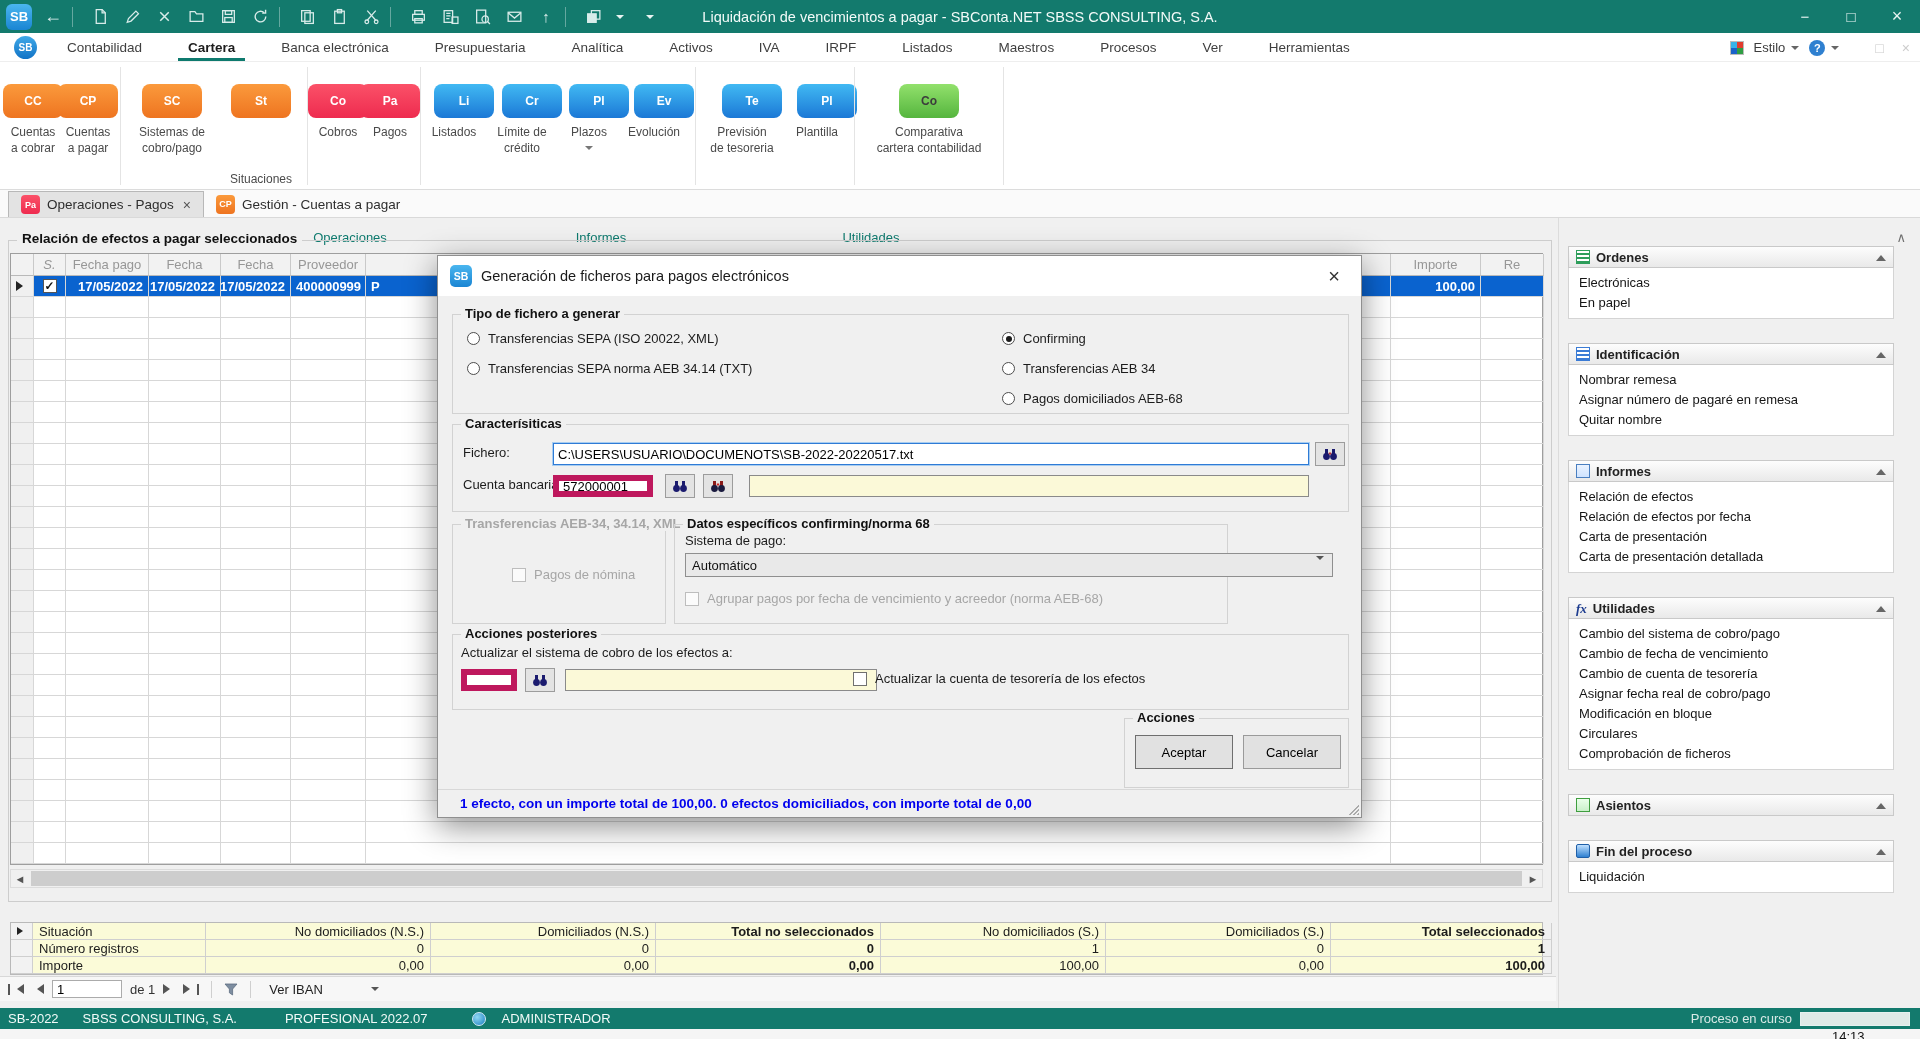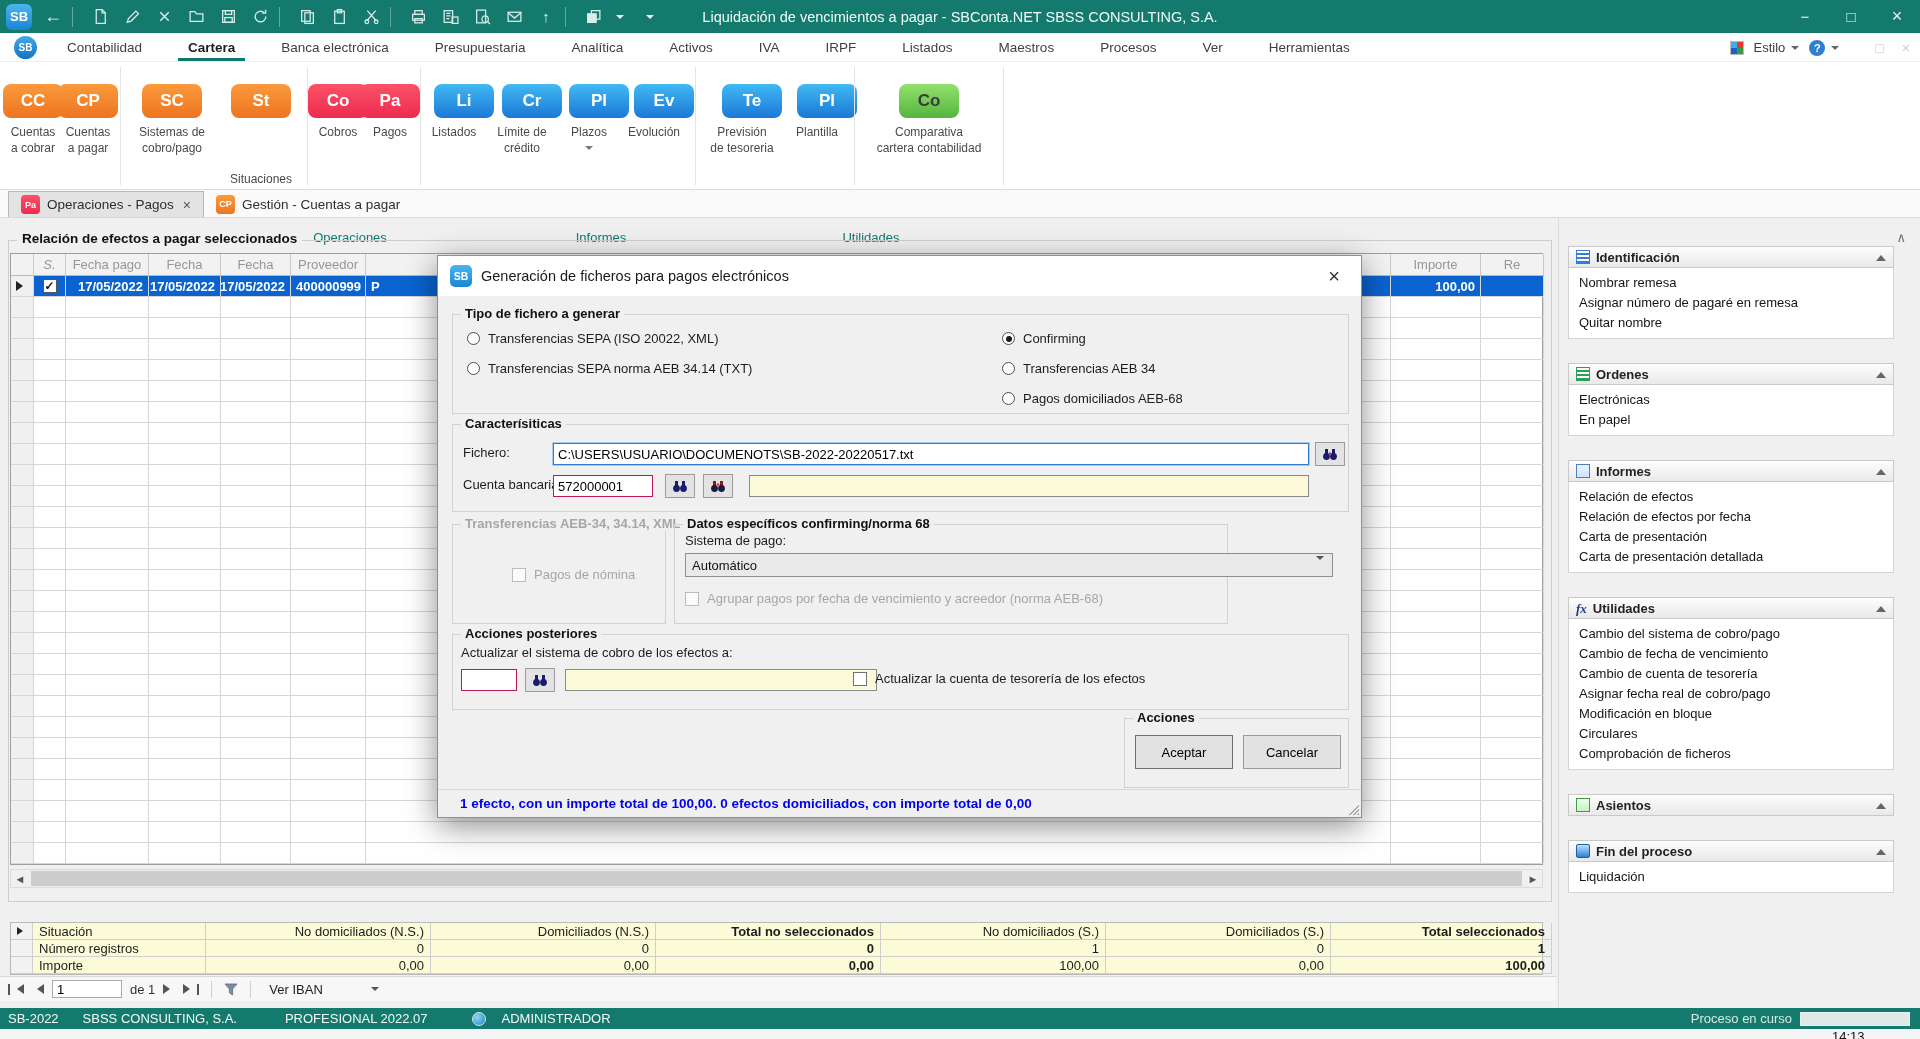--- a/index.html
+++ b/index.html
@@ -24,21 +24,21 @@
   .menu-tab.active { font-weight:bold; color:#1d1d1d; border-bottom:3px solid #0e7a6e; padding-top:3px; }
   .tabrow-right { position:absolute; right:10px; top:0; height:29px; display:flex; align-items:center; gap:10px; color:#3c3c3c; font-size:13px; }
   .palette { width:14px; height:14px; background:conic-gradient(#e23c2e 0 25%, #2f9e44 25% 50%, #1a62c9 50% 75%, #37b3e8 75%); border:1px solid #bbb; }
   .help-circle { width:16px; height:16px; border-radius:50%; background:#2f80d0; color:#fff; font-size:11px; font-weight:bold; display:flex; align-items:center; justify-content:center; }
   .mdi-dis { color:#cccccc; font-size:14px; }
 
   
   .ribbon { position:absolute; left:0; top:62px; width:1920px; height:128px; background:#ffffff; border-bottom:1px solid #dcdcdc; }
   .rb-items { position:absolute; left:6px; top:0; height:128px; display:flex; align-items:flex-start; }
   .rb-item { display:flex; flex-direction:column; align-items:center; padding-top:22px; }
-  .tile { width:60px; height:34px; border-radius:8px; display:flex; align-items:center; justify-content:center; color:#fff; font-weight:bold; font-size:17px; }
+  .tile { width:60px; height:34px; border-radius:8px; display:flex; align-items:center; justify-content:center; color:#fff; font-weight:bold; font-size:12px; }
   .tile.orange { background:linear-gradient(#fb9a3c,#ee7420); }
   .tile.pink   { background:linear-gradient(#fb5168,#ee2b4f); }
   .tile.blue   { background:linear-gradient(#41b9f3,#1b78d6);margin-left:20px; }
   .tile.green  { background:linear-gradient(#92e16c,#55b53e); color:#3c3c3c; }
   .rb-lbl { font-size:12px; color:#4a4a4a; line-height:16px; margin-top:6px; text-align:center; white-space:nowrap; }
   .rb-sep { width:1px; height:118px; background:#e4e4e4; margin:5px 4px 0 4px; align-self:flex-start; }
   .rb-grouplbl { position:absolute; top:168px; font-size:13px; color:#0e7a6e; text-align:center; }
   .rb-collapse { position:absolute; right:14px; top:168px; color:#707070; font-size:13px; }
 
   
@@ -123,21 +123,21 @@
   .gbox { position:absolute; border:1px solid #d2d2d2; }
   .gbox .cap { position:absolute; left:8px; top:-9px; background:#f0f0f0; padding:0 4px; font-size:13px; font-weight:bold; color:#111; white-space:nowrap; }
   .gbox .cap.dis { color:#a6a6a6; }
   .radio { width:13px; height:13px; border:1px solid #4d4d4d; border-radius:50%; background:#fff; position:relative; flex:none; }
   .radio.sel::after { content:""; position:absolute; inset:2.5px; background:#1c1c1c; border-radius:50%; }
   .optline { position:absolute; display:flex; align-items:center; gap:8px; font-size:13px; color:#1c1c1c; white-space:nowrap; }
   .cbx { width:14px; height:14px; border:1px solid #707070; background:#fff; flex:none; }
   .cbx.dis { border-color:#bdbdbd; background:#fbfbfb; }
   .dis-txt { color:#a6a6a6; }
   .lbl { position:absolute; font-size:13px; color:#1c1c1c; white-space:nowrap; }
-  .tbox { position:absolute; height:22px; border:1px solid #be185d; background:#fff; font-size:13px; font-family:inherit; padding:0 4px; }
+  .tbox { position:absolute; height:22px; border:6px solid #be185d; background:#fff; font-size:13px; font-family:inherit; padding:0 4px; }
   .tbox.focus { border:1px solid #2e7bd6; outline:1px solid #a8cdf0; }
   .tbox.yellow { background:#fbf9d8; border:1px solid #8a8a8a; }
   .btn-binoc { position:absolute; width:30px; height:24px; background:#e3e3e3; border:1px solid #9c9c9c; display:flex; align-items:center; justify-content:center; }
   .combo { position:absolute; height:24px; background:#e9e9e9; border:1px solid #8f8f8f; font-size:13px; color:#111; display:flex; align-items:center; padding:0 6px; }
   .combo .caret-dn { position:absolute; right:8px; }
   .btn { position:absolute; width:98px; height:34px; background:#e1e1e1; border:1px solid #9a9a9a; font-size:13px; color:#000000; display:flex; align-items:center; justify-content:center; font-family:inherit; }
   .btn.default { border:1px solid #6f6f6f; }
   .dlg-status { position:absolute; left:0; bottom:0; width:100%; height:28px; border-top:1px solid #d8d8d8; display:flex; align-items:center; padding-left:22px; font-size:13.5px; font-weight:bold; color:#0000ee; background:#f0f0f0; }
   .grip { position:absolute; right:2px; bottom:2px; width:10px; height:10px; background:
      linear-gradient(135deg, transparent 0 50%, #aaa 50% 58%, transparent 58% 70%, #aaa 70% 78%, transparent 78% 90%, #aaa 90%); }
@@ -820,40 +820,40 @@
     <span>Ver IBAN</span>
     <span class="caret-dn"></span>
   </div>
 </div>
 
 <div class="side-split"></div>
 <div class="sidebar">
 
   <div>
     <div class="panel-hd">
+      <span class="hicon orders"></span>
+      <span class="t">Ordenes</span>
+      <span class="tri-up"></span>
+    </div>
+    <div class="panel-bd">
+      <div class="p-item">Electrónicas</div>
+      <div class="p-item">En papel</div>
+    </div>
+  </div>
+
+  <div>
+    <div class="panel-hd">
       <span class="hicon list"></span>
       <span class="t">Identificación</span>
       <span class="tri-up"></span>
     </div>
     <div class="panel-bd">
       <div class="p-item">Nombrar remesa</div>
       <div class="p-item">Asignar número de pagaré en remesa</div>
       <div class="p-item">Quitar nombre</div>
-    </div>
-  </div>
-
-  <div>
-    <div class="panel-hd">
-      <span class="hicon orders"></span>
-      <span class="t">Ordenes</span>
-      <span class="tri-up"></span>
-    </div>
-    <div class="panel-bd">
-      <div class="p-item">Electrónicas</div>
-      <div class="p-item">En papel</div>
     </div>
   </div>
 
   <div>
     <div class="panel-hd">
       <span class="hicon doc"></span>
       <span class="t">Informes</span>
       <span class="tri-up"></span>
     </div>
     <div class="panel-bd">

